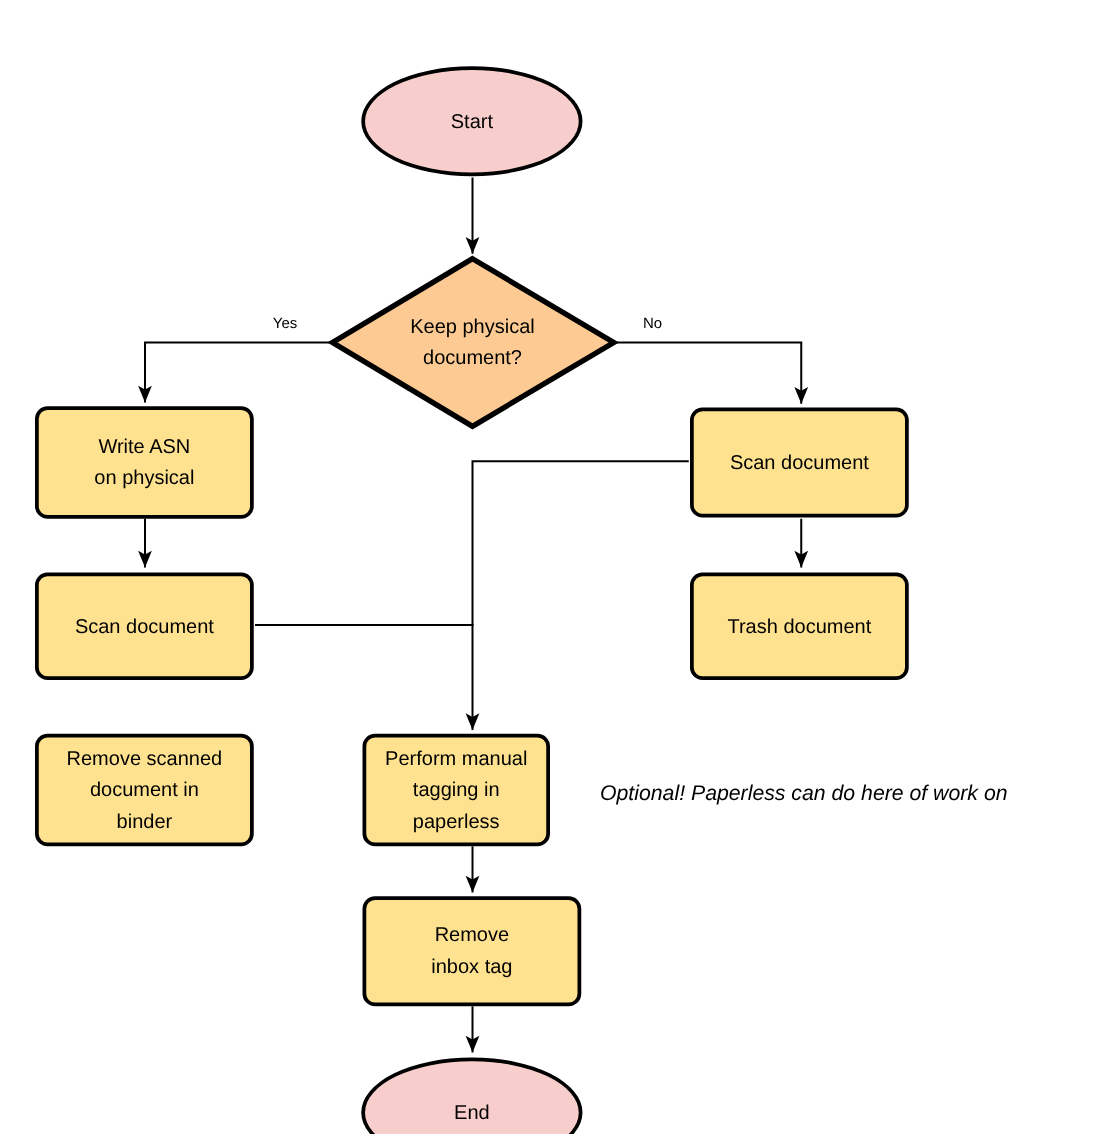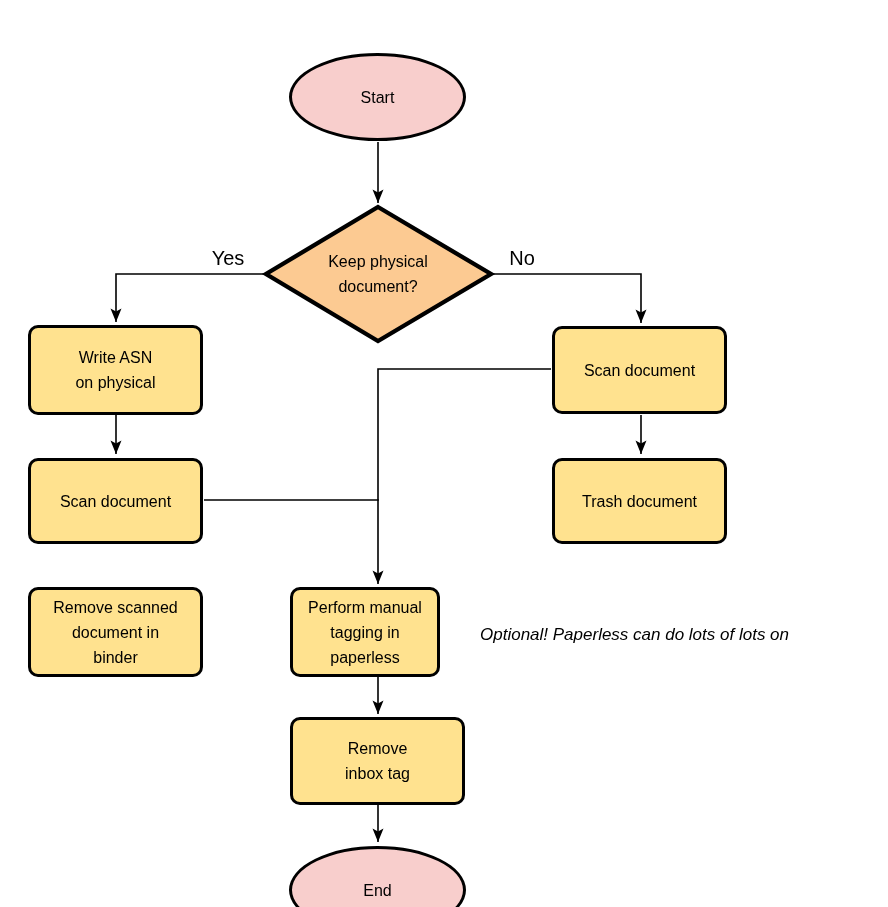--- a/index.html
+++ b/index.html
@@ -40,21 +40,21 @@
     border: 3.5px solid #000000;
     border-radius: 50%;
   }
   .decision-label {
     position: absolute;
     background: transparent;
     border: none;
   }
   .edge-label {
     position: absolute;
-    font-size: 20px;
+    font-size: 12px;
     line-height: 18px;
     text-align: center;
     color: #000000;
   }
   .annotation {
     position: absolute;
     font-size: 17px;
     font-style: italic;
     line-height: 26px;
     color: #000000;
@@ -144,21 +144,21 @@
 
   <div class="node process" style="left:290px; top:551px; width:150px; height:90px;">
     <div class="label">
       <span>Perform manual</span>
       <span>tagging in</span>
       <span>paperless</span>
     </div>
   </div>
 
   <div class="annotation" style="left:480px; top:586px;">
-    <span>Optional! Paperless can do lots of lots on</span>
+    <span>Optional! Paperless can do here of work on</span>
   </div>
 
   <div class="node terminator" style="left:289px; top:810px; width:177px; height:88px;">
     <div class="label">
       <span>End</span>
     </div>
   </div>
 
   <div class="node process" style="left:290px; top:681px; width:175px; height:88px;">
     <div class="label">

